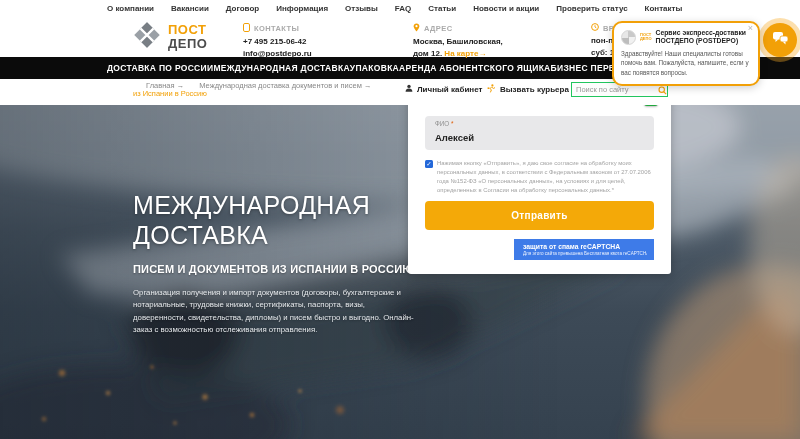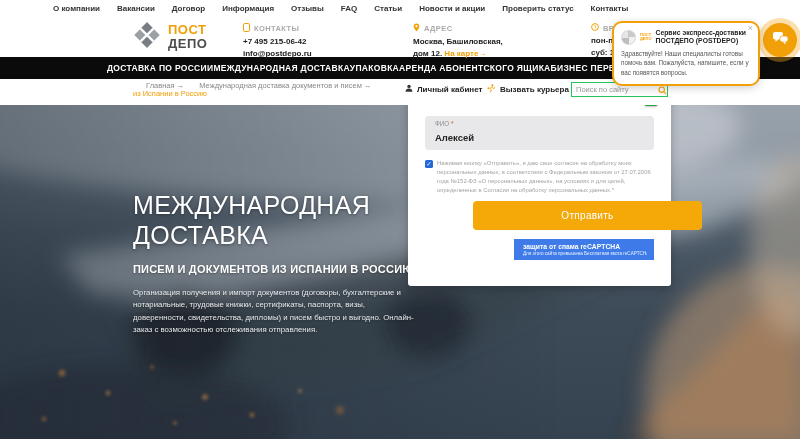--- a/index.html
+++ b/index.html
@@ -1,21 +1,21 @@
 <!DOCTYPE html>
 <html><head>
 <meta charset="utf-8">
 <style>
   * { margin:0; padding:0; box-sizing:border-box; }
   html,body { background:#888; }
   body { font-family:"Liberation Sans","DejaVu Sans",sans-serif; }
   #page { position:relative; width:800px; height:439px; background:#fff; overflow:hidden; margin:0 auto; }
 
   
-  .topnav { position:absolute; top:0; left:0; right:0; height:17px; background:#fff; display:flex; align-items:center; padding-left:53px; gap:17px; z-index:5; }
+  .topnav { position:absolute; top:0; left:0; right:0; height:17px; background:#fff; display:flex; align-items:center; padding-left:107px; gap:17px; z-index:5; }
   .topnav span { font-size:8px; font-weight:700; color:#333; cursor:pointer; white-space:nowrap; }
 
   
   .header { position:absolute; top:17px; left:0; right:0; height:40px; background:#fff; z-index:5; }
   .logo { position:absolute; left:133px; top:4px; display:flex; align-items:center; gap:7px; cursor:pointer; }
   .logo-text { font-size:13px; font-weight:800; line-height:1.05; letter-spacing:.5px; }
   .logo-text .l1 { color:#F2A007; }
   .logo-text .l2 { color:#4d4d4d; }
   .hblock { position:absolute; top:6px; }
   .hblock .hlabel { display:flex; align-items:center; gap:4px; font-size:7.5px; color:#aaa; font-weight:700; letter-spacing:.4px; margin-bottom:2px; }
@@ -54,32 +54,32 @@
       radial-gradient(circle 4px at 175px 318px, rgba(240,158,70,.8), transparent 70%),
       radial-gradient(circle 9px at 340px 305px, rgba(205,120,50,.6), transparent 70%);
   }
   .hero-shade { position:absolute; inset:0; background:linear-gradient(90deg, rgba(25,35,45,.38), rgba(25,35,45,.08) 55%, transparent 70%); }
   .hero-copy { position:absolute; left:133px; top:86px; width:290px; z-index:2; color:#fff; }
   .hero-title { font-size:25px; font-weight:400; line-height:1.18; letter-spacing:.3px; text-shadow:0 1px 3px rgba(0,0,0,.35); }
   .hero-sub { margin-top:13px; font-size:11px; font-weight:800; letter-spacing:.2px; text-shadow:0 1px 2px rgba(0,0,0,.35); }
   .hero-desc { margin-top:12px; width:282px; font-size:7.8px; line-height:1.6; color:#e6e9ec; text-shadow:0 1px 2px rgba(0,0,0,.3); }
 
   
-  .card { position:absolute; left:408px; top:49px; width:263px; background:#fff; border-radius:3px; padding:12px 17px 24px; z-index:3; box-shadow:0 2px 10px rgba(0,0,0,.25); }
+  .card { position:absolute; left:408px; top:49px; width:263px; background:#fff; border-radius:3px; padding:12px 17px 12px; z-index:3; box-shadow:0 2px 10px rgba(0,0,0,.25); }
   .card-title { font-size:13.5px; font-weight:700; color:#1a1a1a; text-align:center; letter-spacing:.1px; }
   .card-sub { font-size:7.3px; color:#999; text-align:center; margin:5px 0 11px; }
   .field { background:#e8e8ea; border-radius:4px; padding:4px 10px 5px; margin-bottom:9px; }
   .field .flabel { font-size:6.3px; color:#8f8f8f; }
   .field .freq { color:#e05a00; }
   .field input { border:none; outline:none; background:transparent; width:100%; font-size:9.5px; font-weight:700; color:#222; font-family:"Liberation Sans","DejaVu Sans",sans-serif; padding:1px 0 0; }
   .ext-icon { position:absolute; right:13px; top:44px; width:14px; height:13px; background:#1fa73c; border-radius:3px; display:flex; align-items:center; justify-content:center; cursor:pointer; box-shadow:0 1px 2px rgba(0,0,0,.25); }
   .consent { display:flex; gap:4px; margin-top:6px; }
   .checkbox { flex:0 0 auto; width:8px; height:8px; background:#2468d9; border-radius:1.5px; color:#fff; font-size:6.5px; line-height:8px; text-align:center; cursor:pointer; margin-top:1px; }
   .consent-text { font-size:5.9px; color:#a3a3a3; line-height:1.5; }
-  .submit { margin-top:7px; width:100%; height:29px; background:#F4A908; border:none; border-radius:4px; color:#fff; font-size:10px; font-weight:400; letter-spacing:.3px; cursor:pointer; font-family:"Liberation Sans","DejaVu Sans",sans-serif;margin-left:48px; }
+  .submit { margin-top:7px; width:100%; height:29px; background:#F4A908; border:none; border-radius:4px; color:#fff; font-size:10px; font-weight:700; letter-spacing:.3px; cursor:pointer; font-family:"Liberation Sans","DejaVu Sans",sans-serif; }
   .recaptcha { margin:9px 0 2px auto; width:140px; background:#3e7be8; padding:4px 7px 4px 9px; cursor:default; }
   .rc1 { color:#fff; font-size:6.8px; font-weight:700; white-space:nowrap; }
   .rc2 { color:#eaf0fd; font-size:4.6px; white-space:nowrap; overflow:hidden; margin-top:1px; }
   .rc2 .rc-link { text-decoration:underline; cursor:pointer; }
 
   
   .chat-tooltip { position:absolute; left:612px; top:21px; width:148px; background:#fff; border:2px solid #F2A007; border-radius:10px; padding:6px 9px 7px 7px; z-index:20; box-shadow:0 2px 8px rgba(0,0,0,.18); }
   .ct-close { position:absolute; top:1px; right:5px; font-size:9px; color:#b5b5b5; cursor:pointer; line-height:1; }
   .ct-head { display:flex; align-items:center; gap:4px; }
   .ct-logo { width:15px; height:15px; border-radius:50%; flex:0 0 auto;

